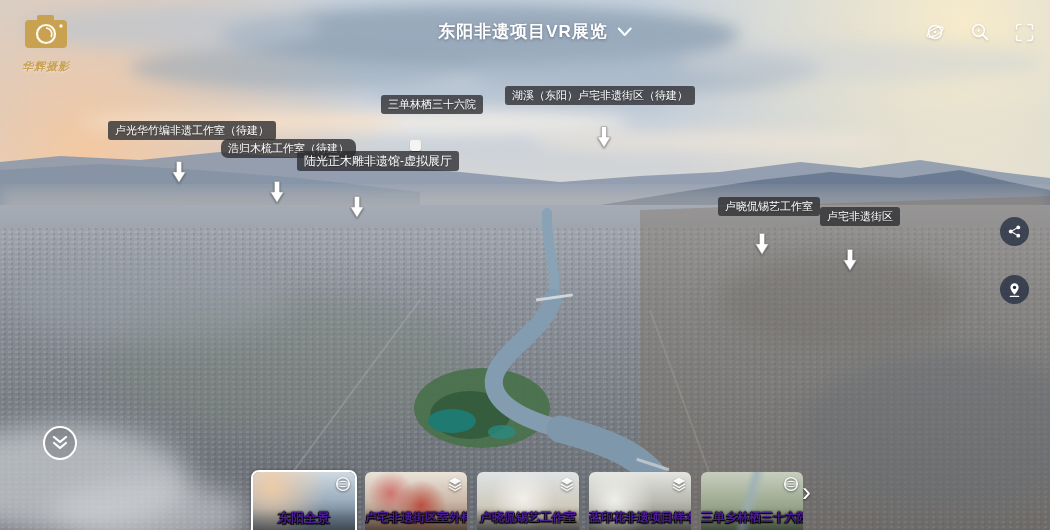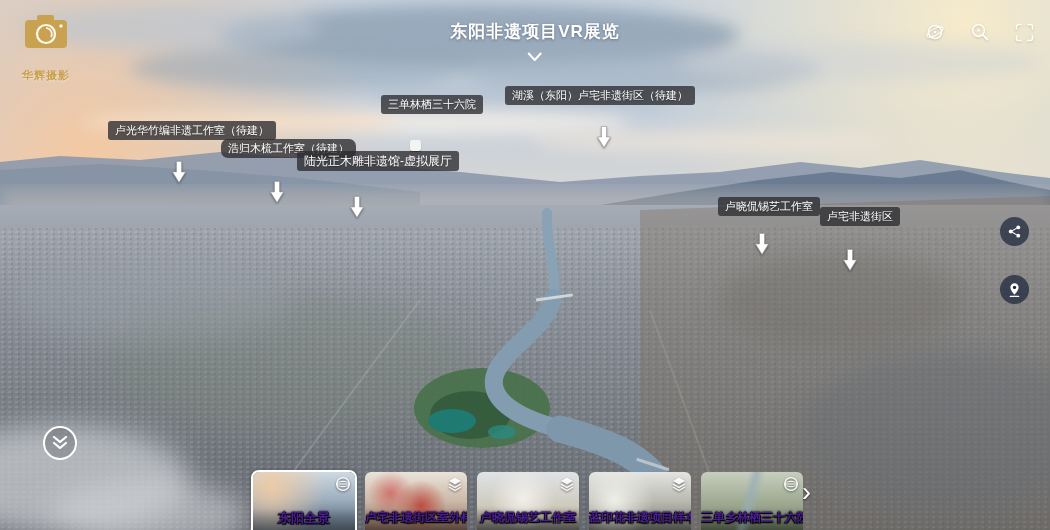--- a/index.html
+++ b/index.html
@@ -4,22 +4,22 @@
 <style>
   html,body{margin:0;padding:0;}
   body{
     width:1050px;height:530px;position:relative;overflow:hidden;
     font-family:"Liberation Sans","DejaVu Sans",sans-serif;
     background:#9aa3ad;
   }
   .bg{position:absolute;inset:0;cursor:grab;}
   
   .logo{position:absolute;left:16px;top:14px;width:60px;text-align:center;}
-  .logo-text{color:#c8a04e;font-size:11px;font-weight:bold;letter-spacing:1px;margin-top:13px;text-shadow:0 1px 2px rgba(255,255,255,.5);}
-  .title-wrap{position:absolute;left:535px;top:20px;transform:translateX(-50%);display:flex;align-items:center;gap:9px;flex-direction:column;}
+  .logo-text{color:#c8a04e;font-size:11px;font-weight:bold;letter-spacing:1px;margin-top:4px;text-shadow:0 1px 2px rgba(255,255,255,.5);font-style:italic;}
+  .title-wrap{position:absolute;left:535px;top:20px;transform:translateX(-50%);display:flex;align-items:center;gap:9px;}
   .title{color:#fff;font-size:17px;font-weight:bold;letter-spacing:1px;text-shadow:0 1px 3px rgba(60,70,90,.55);white-space:nowrap;}
   .topbar-icons{position:absolute;right:16px;top:22px;display:flex;gap:25px;align-items:center;}
   .topbar-icons svg{filter:drop-shadow(0 1px 1px rgba(120,110,90,.35));cursor:pointer;}
   
   .hotspot-label{
     position:absolute;background:rgba(44,44,48,.78);color:#fff;
     font-size:11px;line-height:1;padding:4px 7px;border-radius:3px;
     white-space:nowrap;cursor:pointer;text-shadow:0 1px 1px rgba(0,0,0,.35);
   }
   .hs-arrow{position:absolute;cursor:pointer;filter:drop-shadow(0 1px 1px rgba(0,0,0,.45));}

